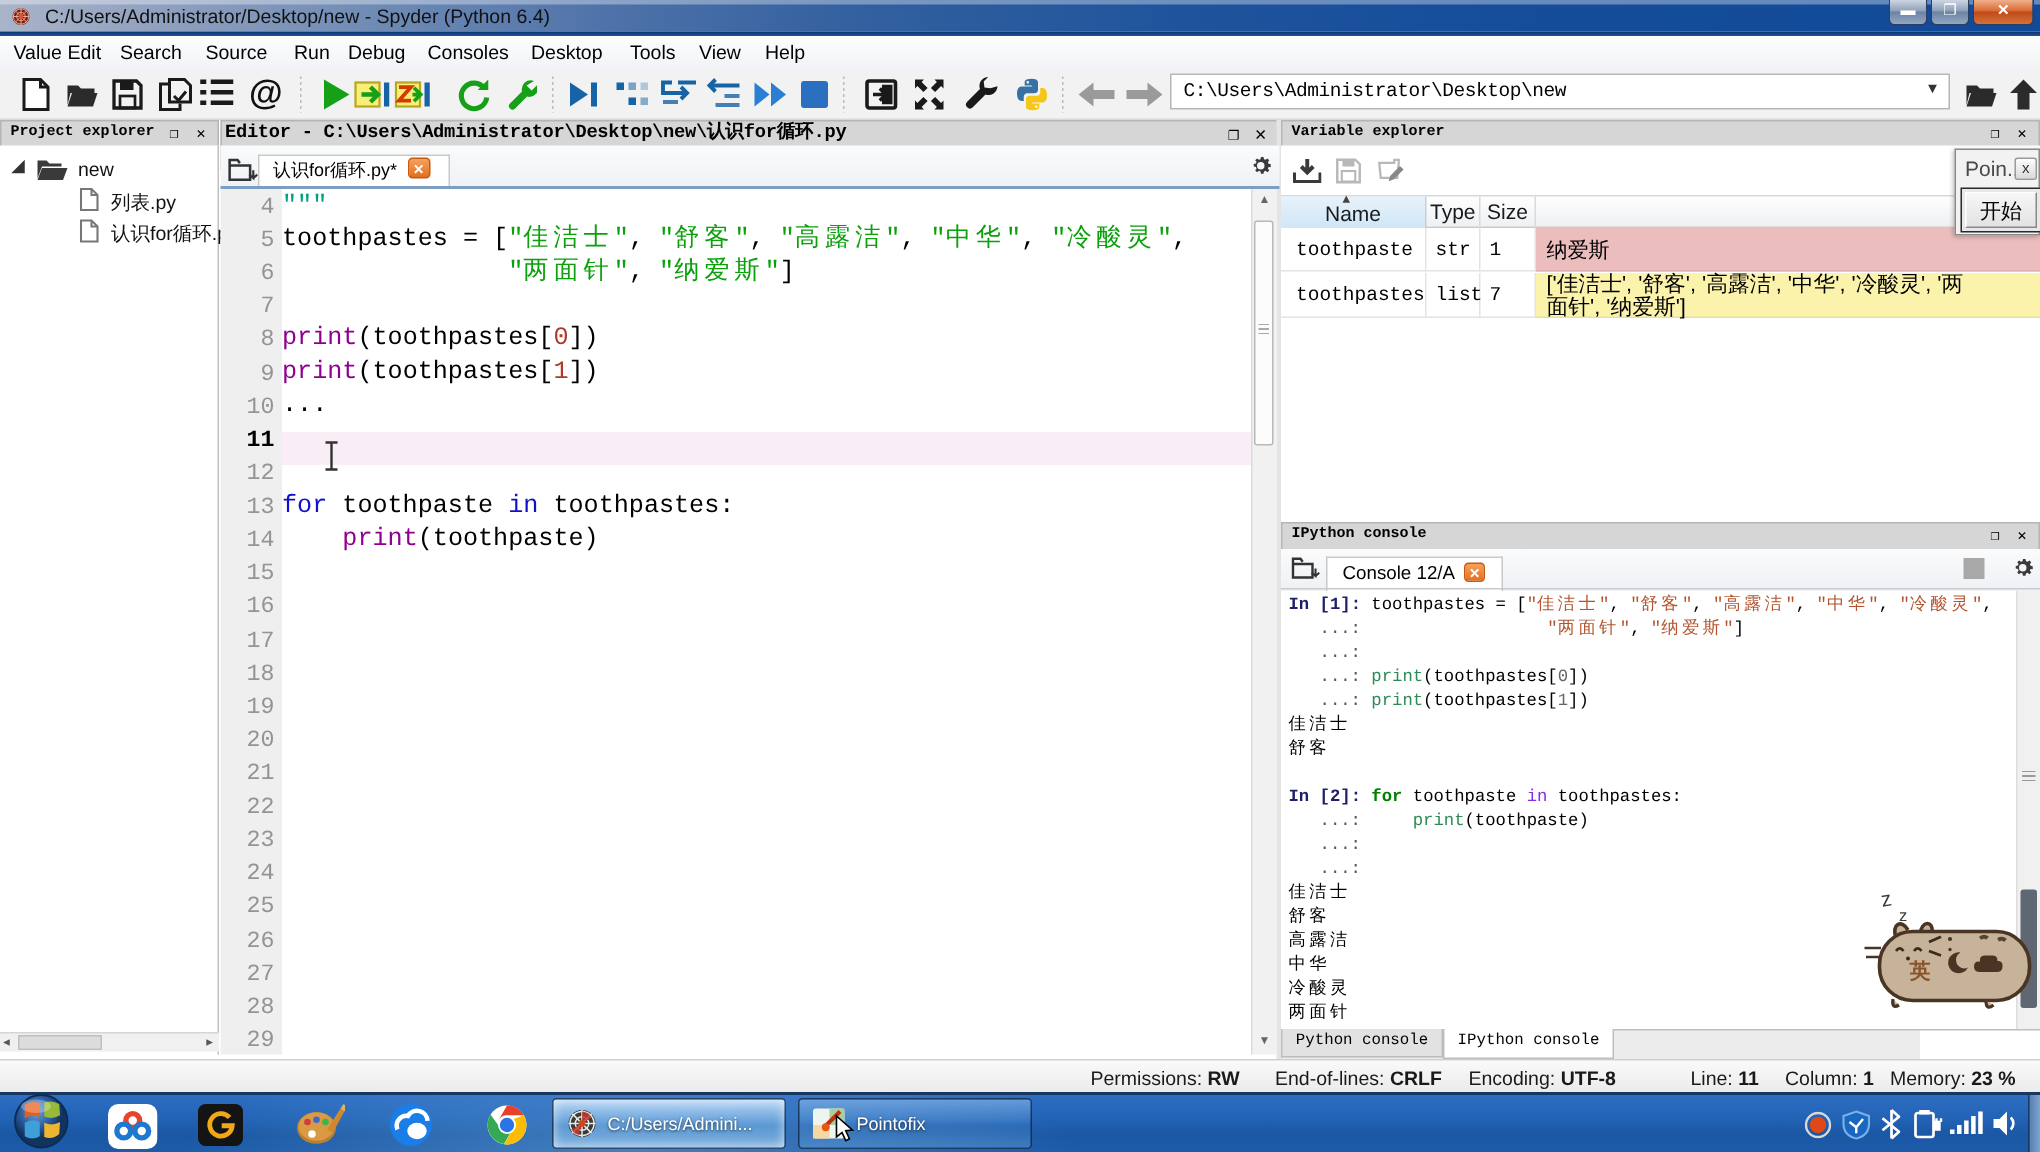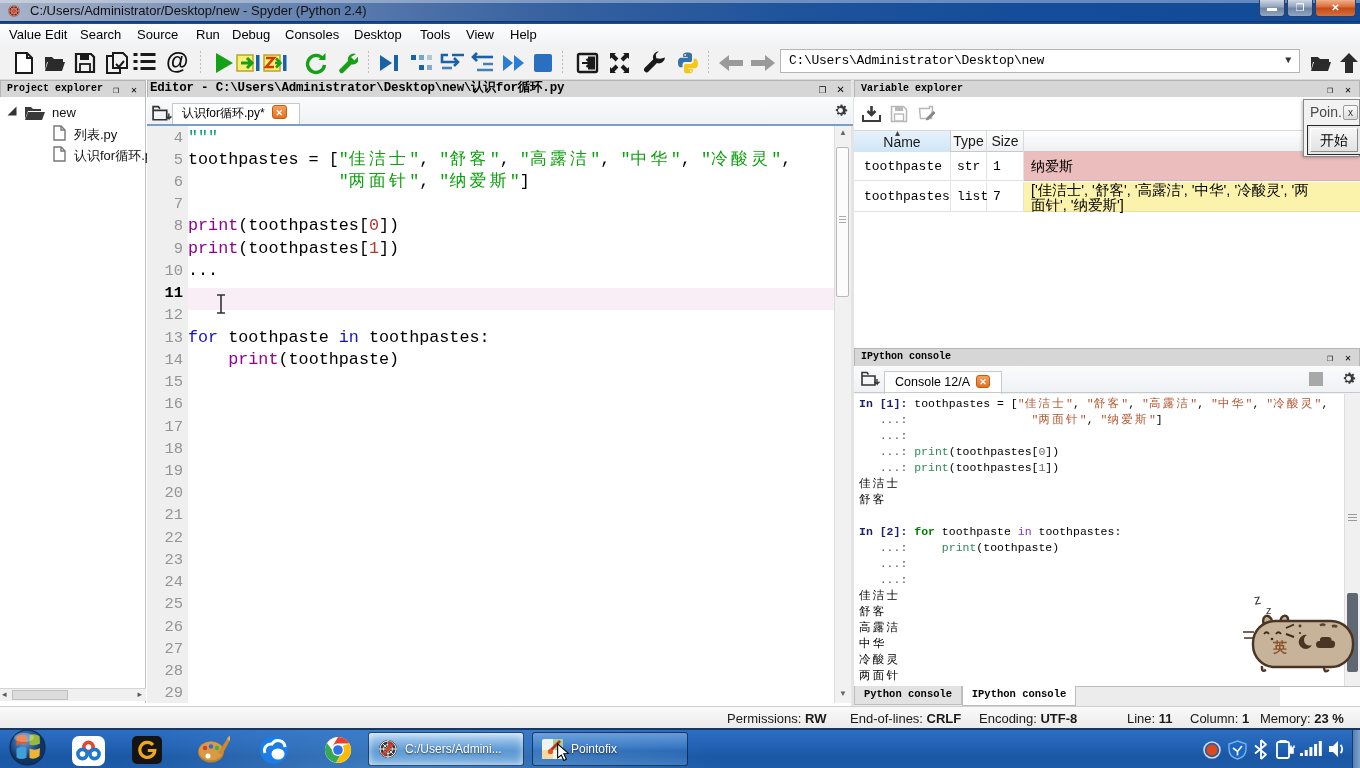--- a/index.html
+++ b/index.html
@@ -64,21 +64,21 @@
 <div class="abs" id="titlebar"></div>
 <svg class="abs" style="left:7px;top:4px" width="14" height="14" viewBox="0 0 22 22">
     <circle cx="11" cy="11" r="9" fill="#7a2010"></circle>
     <g stroke="#e8b0a0" stroke-width="1">
       <path d="M11 2 v18 M2 11 h18 M4.6 4.6 l12.8 12.8 M17.4 4.6 L4.6 17.4"></path>
       <circle cx="11" cy="11" r="4.5" fill="none"></circle>
       <circle cx="11" cy="11" r="8" fill="none"></circle>
     </g>
     <circle cx="11" cy="11" r="2.5" fill="#e85030"></circle>
   </svg>
-<div class="abs" id="titletext">C:/Users/Administrator/Desktop/new - Spyder (Python 2.4)</div>
+<div class="abs" id="titletext">C:/Users/Administrator/Desktop/new - Spyder (Python 6.4)</div>
 <div class="abs" id="winbtns">
     <div class="wbtn">▬</div>
     <div class="wbtn">❐</div>
     <div class="wbtn close">✕</div>
   </div>
 <div class="abs" id="titleline"></div>
 <div class="abs" id="menubar">
 <span style="left:9px">Value</span>
     <span style="left:45px">Edit</span>
     <span style="left:80px">Search</span>
@@ -381,21 +381,21 @@
   <text x="31" y="64" font-size="14" fill="#8a5428" font-weight="bold" font-family="serif">英</text>
   <circle cx="58" cy="38" r="1.4" fill="#4a3424"></circle>
       <circle cx="58" cy="45" r="1.1" fill="#4a3424"></circle>
   <path d="M65 47 a7 7 0 1 0 5 10 a5.5 5.5 0 0 1-5-10" fill="#4a3424"></path>
   <path d="M81 49 q-3.5 0-3 4 q-4-.5-4 3.5 q0 3.5 4 3.5 h11 q4 0 4-3.5 q.5-4-3.5-4 q.5-3.5-3.5-3.5 z" fill="#4a3424"></path>
   <path d="M78 37.5 q3-2 5 0 M90 38.5 q3-1.5 5 .5" stroke="#5a4430" stroke-width="2.6" fill="none"></path>
   <text x="12" y="16" font-size="14" fill="#3c3c3c" font-family="sans-serif" transform="rotate(-10 16 12)">z</text>
   <text x="24" y="26" font-size="11" fill="#3c3c3c" font-family="sans-serif">z</text>
  </svg>
 </div>
-<div class="abs" id="ipcbtabs" style="left:854px;top:686px;width:426px;height:20px;background:#ececec;font-family:'Liberation Mono',monospace;font-size:10.5px;font-weight:bold">
+<div class="abs" id="ipcbtabs" style="left:854px;top:686px;width:426px;height:20px;background:#ececec;font-family:'Liberation Mono',monospace;font-size:10.5px;font-weight:normal">
  <div style="position:absolute;left:0;top:0;width:108px;height:19px;background:#e2e2e2;border:1px solid #bdbdbd;border-top:none;line-height:17px;text-align:center">Python console</div>
  <div style="position:absolute;left:108px;top:0;width:114px;height:20px;background:#fff;border:1px solid #bdbdbd;border-top:none;line-height:17px;text-align:center">IPython console</div>
  <div style="position:absolute;left:222px;top:0;width:284px;height:1px;background:#bdbdbd"></div>
 </div>
 <div class="abs" id="statusbar">
 <span style="left:727px">Permissions: <b>RW</b></span>
 <span style="left:850px">End-of-lines: <b>CRLF</b></span>
 <span style="left:979px">Encoding: <b>UTF-8</b></span>
 <span style="left:1127px">Line: <b>11</b></span>
 <span style="left:1190px">Column: <b>1</b></span>

